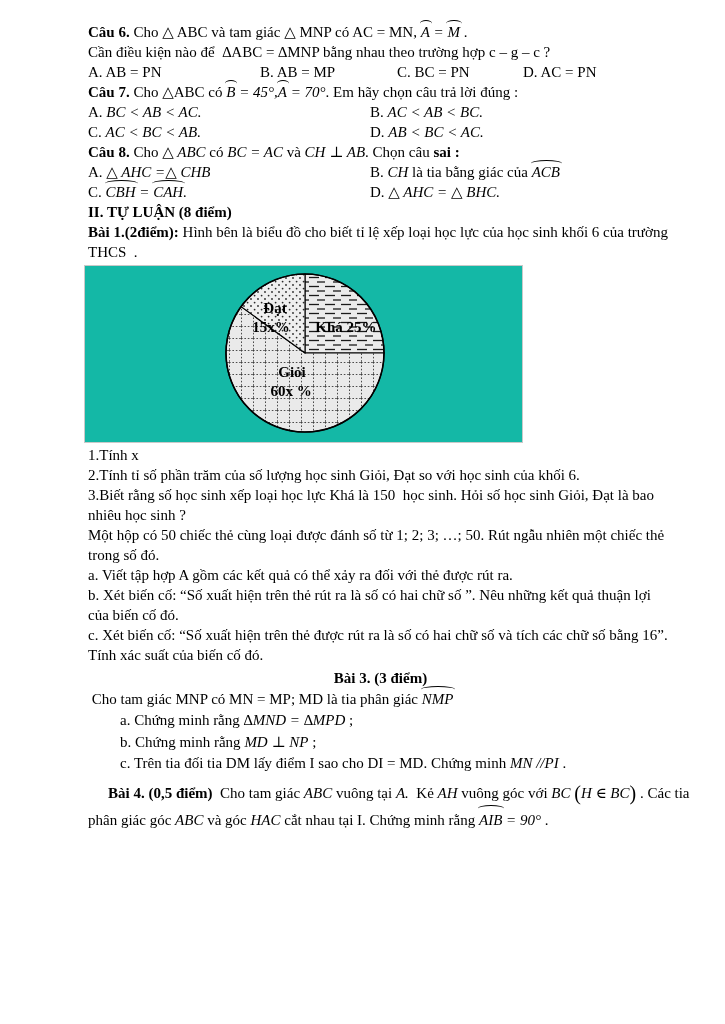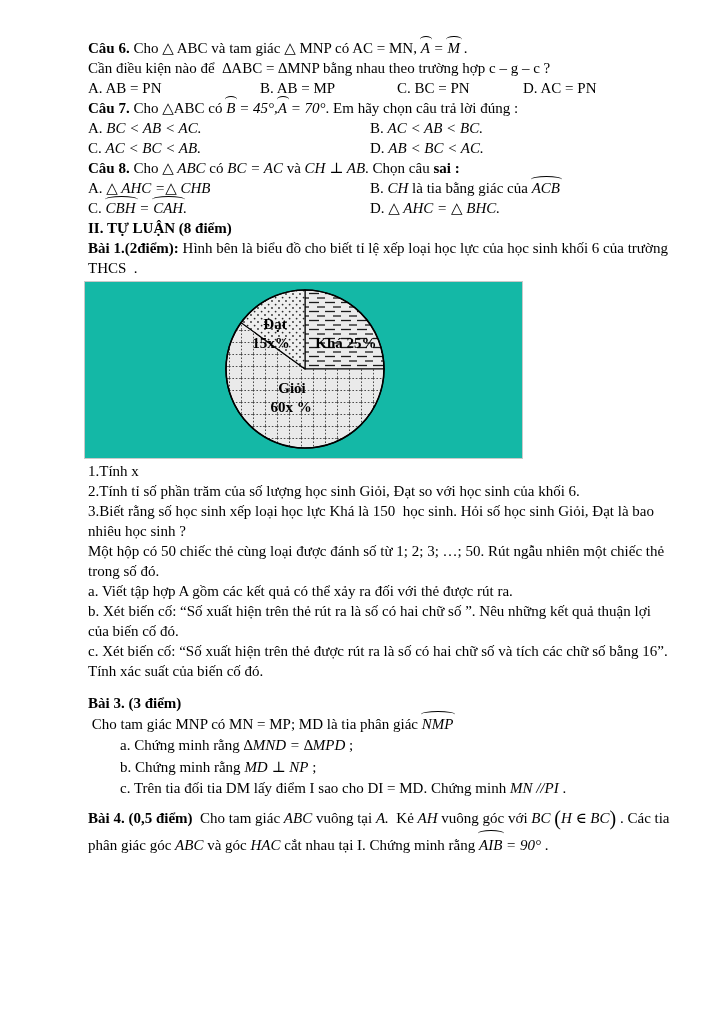--- a/index.html
+++ b/index.html
@@ -1,33 +1,33 @@
 <!DOCTYPE html>
 <html><head>
 <meta charset="utf-8">
 <style>
   html,body{margin:0;padding:0;background:#ffffff;}
   .page{position:relative;width:725px;height:1024px;background:#fff;color:#000;
         font-family:"Liberation Serif","DejaVu Serif","DejaVu Sans",serif;
         font-size:15px;overflow:hidden;}
-  .content{position:absolute;left:88px;top:38px;width:585px;}
+  .content{position:absolute;left:88px;top:22px;width:585px;}
   .line{line-height:20px;white-space:pre;}
   .row{display:flex;align-items:center;}
   .cell{display:inline-block;flex:none;white-space:pre;}
   .sb{font-weight:bold;}
   .si{font-style:italic;}
   .sh{font-style:italic;position:relative;display:inline-block;}
   .sh::after{content:"";position:absolute;left:-1px;right:-2px;top:-2px;height:6px;
              border-top:1.6px solid #000;border-radius:50% 50% 0 0;}
   .sP{font-size:20px;vertical-align:-2px;}
   .lh21{line-height:21.5px;margin-left:32px;}
   .lh22{line-height:22px;}
   .bai4{line-height:27px;}
-  .bai4-first{margin-top:5px;}
-  .gap-top{margin-top:12px;}
+  .bai4-first{margin-top:5px;margin-left:20px;}
+  .gap-top{margin-top:3px;text-align:center;}
   .chart-box{position:relative;width:437px;height:176px;border:1px solid #c9c9c9;
              margin:3px 0 2px -4px;background:#14b8a6;}
   .chart-box svg{display:block;}
   .pie-label{font-family:"Liberation Serif","DejaVu Serif",serif;font-weight:bold;font-size:15px;fill:#000;}
 </style>
 </head>
 <body>
 
 <div class="page">
   <div class="content">

